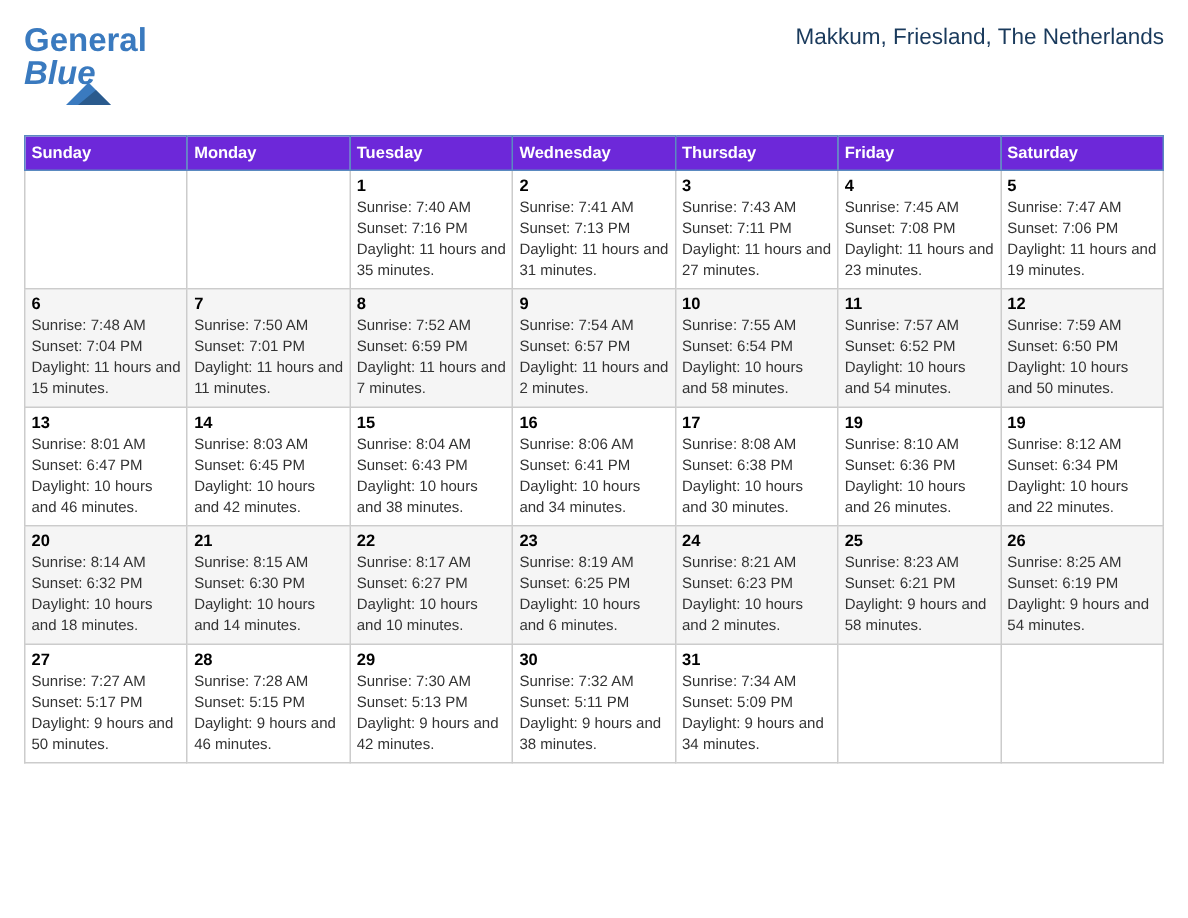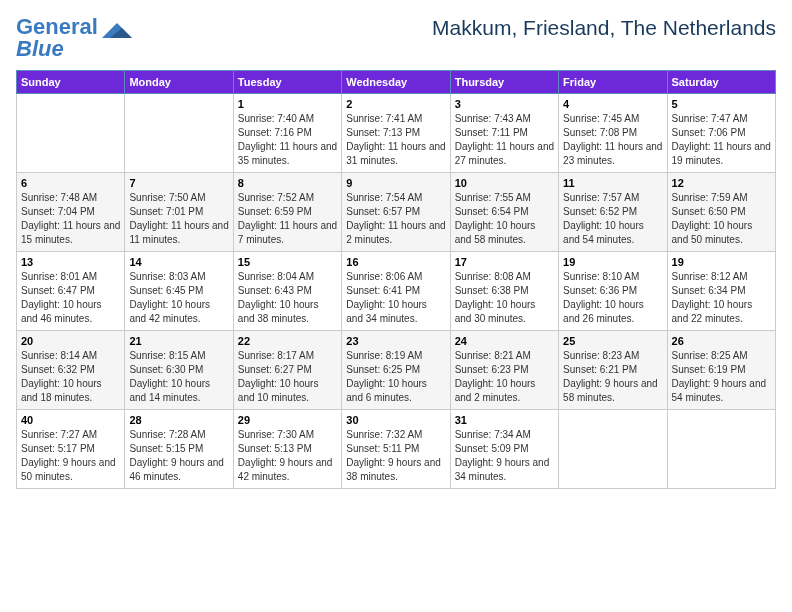--- a/index.html
+++ b/index.html
@@ -32,21 +32,21 @@
     }
     .title-block {
       text-align: right;
     }
     .month-title {
       font-size: 36px;
       color: #1a3a5c;
       font-weight: normal;
     }
     .location {
-      font-size: 21px;
+      font-size: 15px;
       color: #1a3a5c;
     }
     .calendar {
       width: 100%;
       border-collapse: collapse;
       font-size: 10px;
     }
     .calendar th {
       background-color: #6d28d9;
       color: #fff;
@@ -78,21 +78,21 @@
     }
     .empty-cell {
       background: #fff !important;
     }
   </style>
 </head>
 <body>
 
 <div class="header">
   <div class="logo">
-    <div style="display:flex; align-items:center;">
+    <div style="display:flex; align-items:center;flex-direction:column;">
       <span class="logo-text">
         <span>General</span><br><span style="color:#3a7abf;font-style:italic;">Blue</span>
       </span>
       <svg width="30" height="30" viewBox="0 0 30 30" style="margin-left:4px; margin-top:-10px;">
         <polygon points="0,20 15,5 30,20" fill="#3a7abf"></polygon>
         <polygon points="8,20 20,10 30,20" fill="#1a3a5c" opacity="0.5"></polygon>
       </svg>
     </div>
   </div>
   <div class="title-block">
@@ -222,21 +222,21 @@
           <div class="day-number">25</div>
           <div class="day-info">Sunrise: 8:23 AM<br>Sunset: 6:21 PM<br>Daylight: 9 hours and 58 minutes.</div>
         </td>
         <td>
           <div class="day-number">26</div>
           <div class="day-info">Sunrise: 8:25 AM<br>Sunset: 6:19 PM<br>Daylight: 9 hours and 54 minutes.</div>
         </td>
       </tr>
       <tr>
         <td>
-          <div class="day-number">40</div>
+          <div class="day-number">27</div>
           <div class="day-info">Sunrise: 7:27 AM<br>Sunset: 5:17 PM<br>Daylight: 9 hours and 50 minutes.</div>
         </td>
         <td>
           <div class="day-number">28</div>
           <div class="day-info">Sunrise: 7:28 AM<br>Sunset: 5:15 PM<br>Daylight: 9 hours and 46 minutes.</div>
         </td>
         <td>
           <div class="day-number">29</div>
           <div class="day-info">Sunrise: 7:30 AM<br>Sunset: 5:13 PM<br>Daylight: 9 hours and 42 minutes.</div>
         </td>

